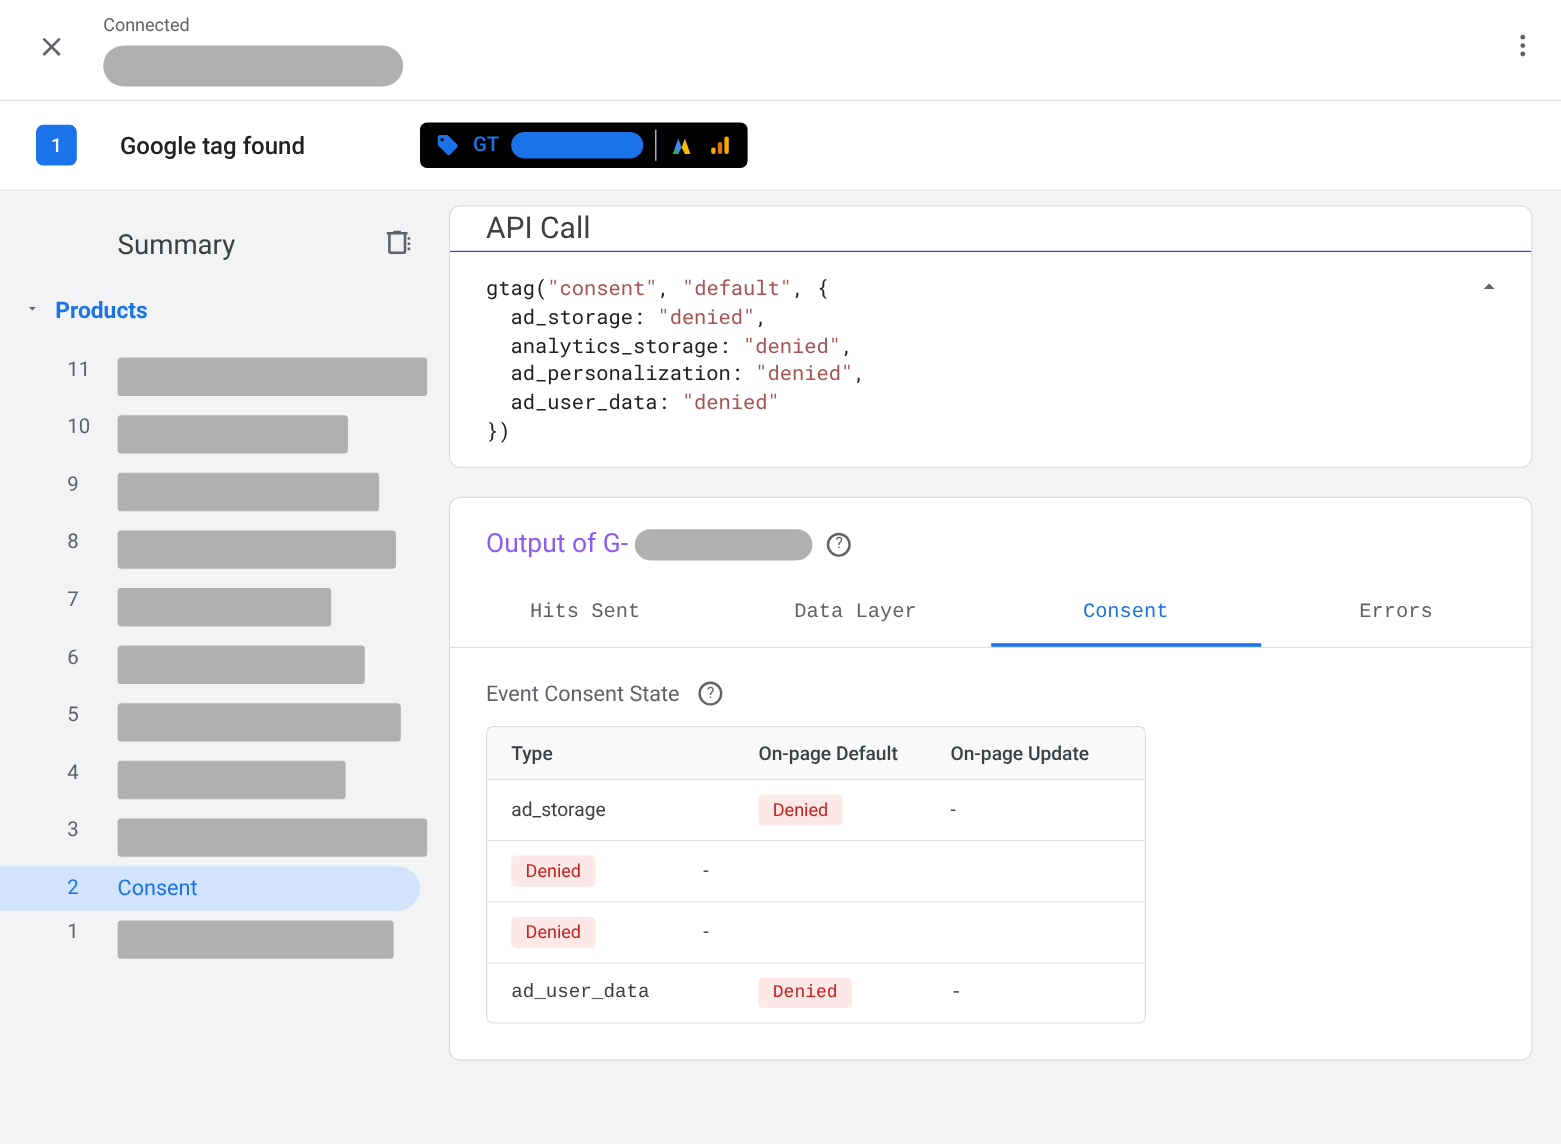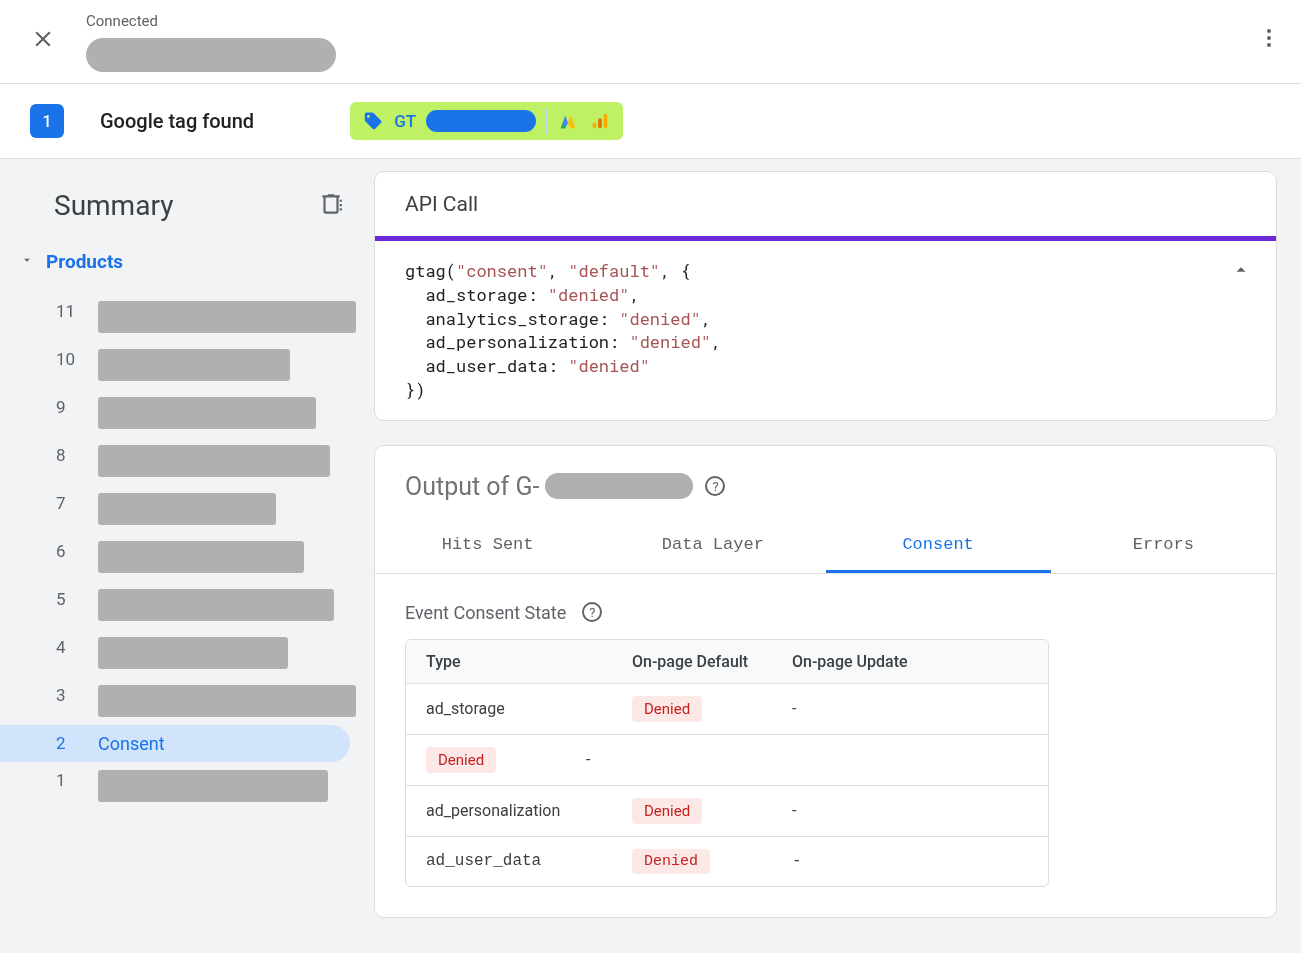--- a/index.html
+++ b/index.html
@@ -53,21 +53,21 @@
     background: #1a73e8;
     color: #fff;
     border-radius: 6px;
     display: flex; align-items: center; justify-content: center;
     font-weight: 500;
     font-size: 16px;
   }
   .tag-found { font-size: 20px; color: #202124; font-weight: 500; }
   .tag-chip {
     display: flex; align-items: center;
-    background: #bef264;
+    background: #000000;
     border-radius: 6px;
     padding: 6px 12px;
     gap: 10px;
     margin-left: 60px;
     justify-content: flex-end;
   }
   .tag-chip .gt-label {
     color: #1a73e8; font-weight: 500; font-size: 17px;
   }
   .tag-chip .redact-sm {
@@ -84,21 +84,21 @@
   }
   .sidebar {
     width: 374px;
     padding: 30px 0 0 0;
   }
   .summary-row {
     display: flex; align-items: center; justify-content: space-between;
     padding: 0 30px 0 54px;
     margin-bottom: 28px;
   }
-  .summary-label { font-size: 28px; color: #3c4043; }
+  .summary-label { font-size: 23px; color: #3c4043; margin-left: 44px; }
   .clear-icon { color: #5f6368; cursor: pointer; }
   .clear-icon svg { width: 26px; height: 26px; }
 
   .products-hdr {
     display: flex; align-items: center;
     padding: 0 0 0 20px;
     gap: 12px;
     margin-bottom: 20px;
   }
   .products-hdr .chev { color: #5f6368; }
@@ -128,24 +128,24 @@
     padding: 12px 24px 24px 0;
     overflow-y: auto;
   }
   .card {
     background: #fff;
     border: 1px solid #dadce0;
     border-radius: 10px;
     margin-bottom: 24px;
   }
   .card-header {
-    padding: 20px 30px;
-    font-size: 21px;
+    padding: 4px 30px;
+    font-size: 25px;
     color: #3c4043;
-    border-bottom: 5px solid #6d28d9;
+    border-bottom: 1px solid #6d28d9;
   }
   .code-block {
     position: relative;
     padding: 18px 30px;
     font-family: 'Roboto Mono', Menlo, monospace;
     font-size: 17px;
     line-height: 1.4;
     color: #202124;
     white-space: pre;
   }
@@ -155,21 +155,21 @@
     right: 24px; top: 18px;
     color: #5f6368;
     cursor: pointer;
   }
 
   .output-hdr {
     display: flex; align-items: center;
     padding: 26px 30px 0 30px;
     gap: 6px;
   }
-  .output-hdr .otitle { font-size: 25px; color: #737373; }
+  .output-hdr .otitle { font-size: 22px; color: #8b5cf6; }
   .output-hdr .redact-mid {
     width: 148px; height: 26px; background: #B0B0B0; border-radius: 13px;
   }
   .help-icon {
     width: 20px; height: 20px; border: 2px solid #5f6368; border-radius: 50%;
     display: flex; align-items: center; justify-content: center;
     font-size: 13px; color: #5f6368; margin-left: 6px;
   }
 
   .tabs {
@@ -199,21 +199,21 @@
     font-size: 18px; color: #5f6368;
     gap: 10px;
     text-align: center;
   }
 
   .consent-table {
     margin: 0 30px 30px 30px;
     border: 1px solid #dadce0;
     border-radius: 6px;
     overflow: hidden;
-    width: 644px;
+    width: 550px;
   }
   .ct-row {
     display: flex;
     border-bottom: 1px solid #e0e0e0;
   }
   .ct-row:last-child { border-bottom: none; font-family: Liberation Mono, monospace; }
   .ct-row.hdr {
     background: #f8f9fa;
     font-size: 14px;
     font-weight: 500;
@@ -391,21 +391,20 @@
             </div>
             <div class="ct-cell c3">-</div>
           </div>
           <div class="ct-row">
             <div class="ct-cell c2">
               <span class="denied-badge">Denied</span>
             </div>
             <div class="ct-cell c3">-</div>
           </div>
           <div class="ct-row">
-            <div class="ct-cell c1">ad_personalization</div>
             <div class="ct-cell c2">
               <span class="denied-badge">Denied</span>
             </div>
             <div class="ct-cell c3">-</div>
           </div>
           <div class="ct-row">
             <div class="ct-cell c1">ad_user_data</div>
             <div class="ct-cell c2">
               <span class="denied-badge">Denied</span>
             </div>

